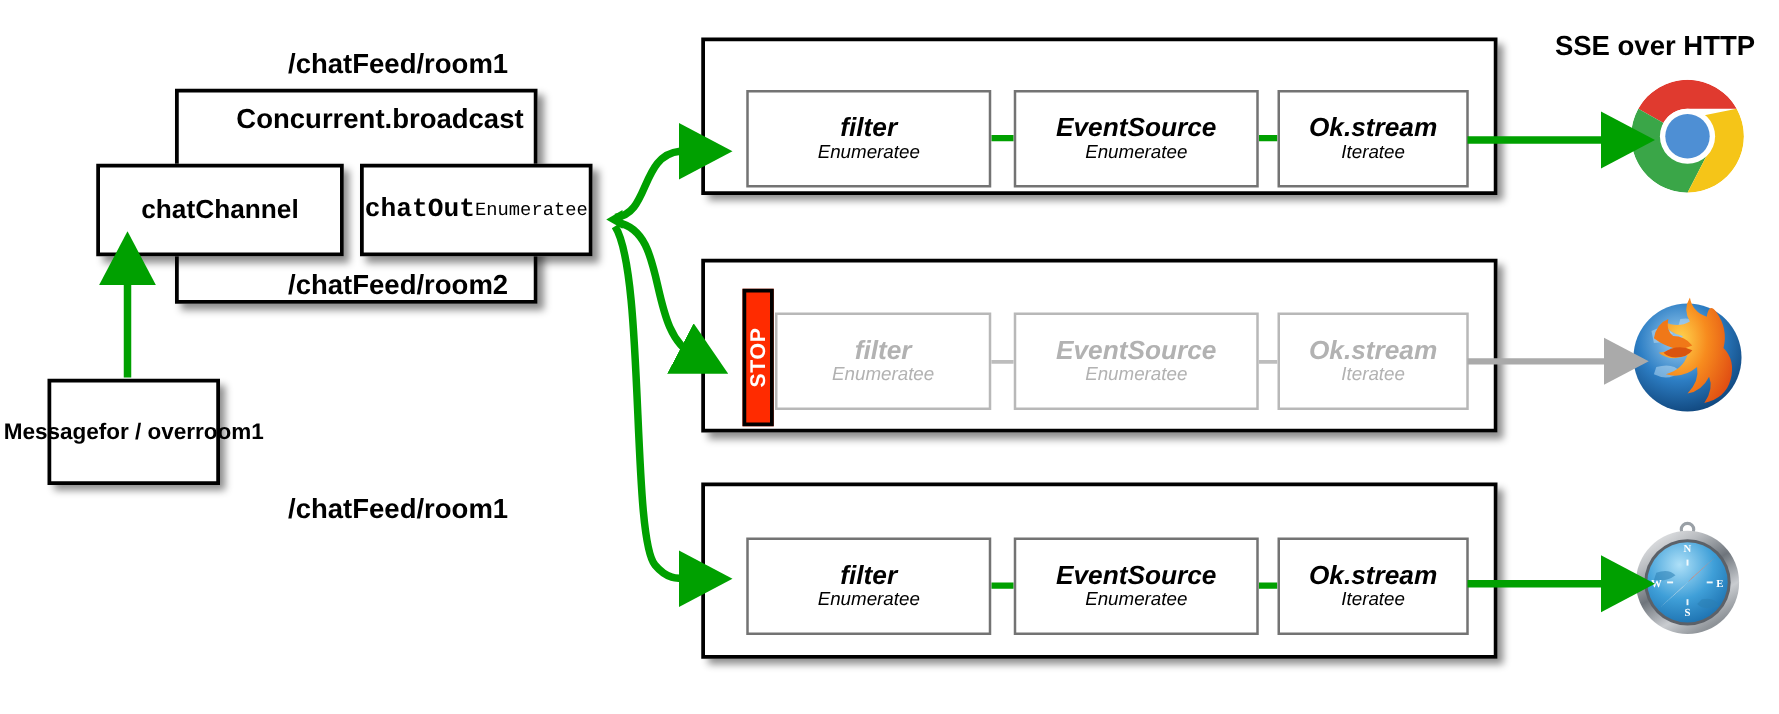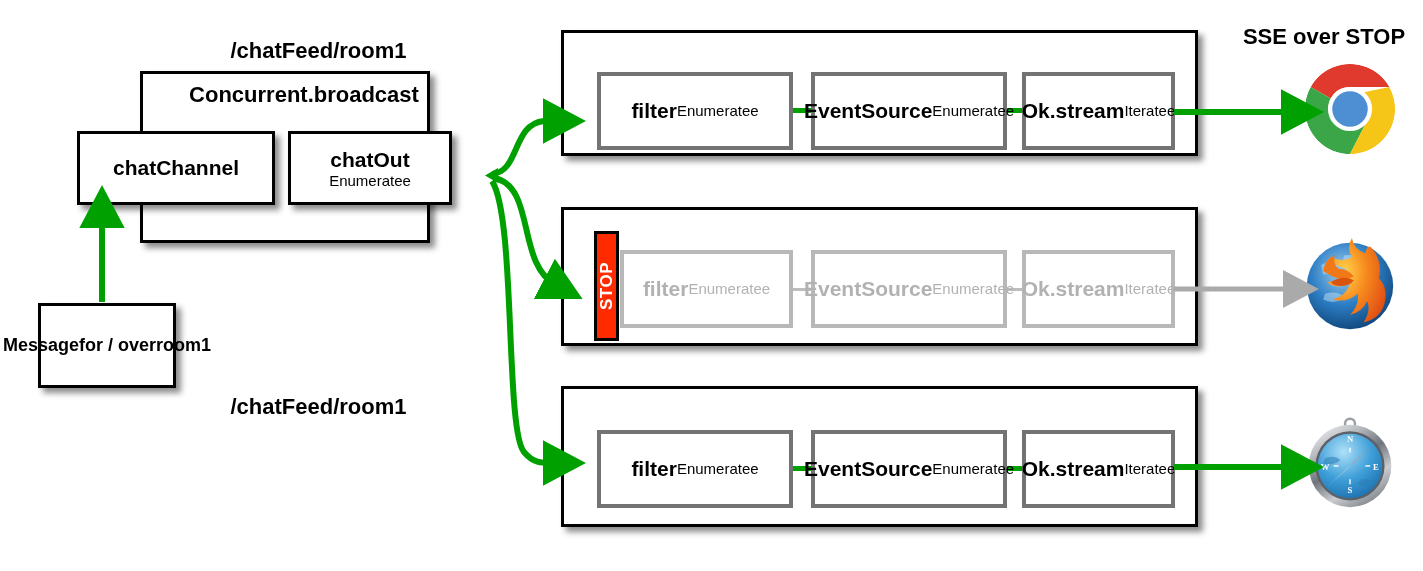--- a/index.html
+++ b/index.html
@@ -25,26 +25,28 @@
     position: absolute;
     box-sizing: border-box;
     background: #ffffff;
     border: 3px solid #000000;
     box-shadow: 5px 5px 6px rgba(0,0,0,0.45);
   }
   .box-inner {
     position: absolute;
     box-sizing: border-box;
     background: #ffffff;
-    border: 4px solid #737373;
+    border: 2px solid #737373;
     display: flex;
+    flex-direction: column;
     align-items: center;
     justify-content: center;
     text-align: center;
     line-height: 1.12;
+    font-style: italic;
   }
   .box-inner.muted {
     border-color: #b8b8b8;
     box-shadow: none;
   }
   .t-bold {
     font-weight: bold;
     font-size: 21px;
     color: #000000;
     white-space: nowrap;
@@ -69,23 +71,24 @@
     font-size: 22px;
     color: #000;
     white-space: nowrap;
   }
   #chat-channel-box {
     left: 77px; top: 131px; width: 198px; height: 74px;
     display: flex; align-items: center; justify-content: center;
     border-width: 3px;
   }
   #chat-out-box {
-    left: 288px; top: 131px; width: 164px; height: 74px;
-    display: flex; flex-direction: column; align-items: center; justify-content: center;
+    left: 288px; top: 131px; width: 186px; height: 74px;
+    display: flex; flex-direction: row; align-items: center; justify-content: center;
     border-width: 3px;
+    font-family: Liberation Mono, monospace;
   }
   #message-box {
     left: 38px; top: 303px; width: 138px; height: 85px;
     display: flex; flex-direction: row; align-items: center; justify-content: center;
     border-width: 3px;
     line-height: 1.22;
   }
   #message-box .t-bold { font-size: 18px; }
 
   
@@ -259,20 +262,21 @@
   <div class="box-inner" id="r0-event">
     <span class="t-bold">EventSource</span>
     <span class="t-reg">Enumeratee</span>
   </div>
   <div class="box-inner" id="r0-ok">
     <span class="t-bold">Ok.stream</span>
     <span class="t-reg">Iteratee</span>
   </div>
 
   <div class="box feed-row" id="feed-row-1"></div>
+  <div class="feed-title" id="feed-title-1">/chatFeed/room2</div>
 
   <div class="connector muted" style="left:793px; top:288px; width:18px;"></div>
   <div class="connector muted" style="left:1007px; top:288px; width:15px;"></div>
 
   <div id="stop-bar">
     <span>STOP</span>
   </div>
 
   <div class="box-inner muted" id="r1-filter">
     <span class="t-bold">filter</span>
@@ -299,21 +303,21 @@
   </div>
   <div class="box-inner" id="r2-event">
     <span class="t-bold">EventSource</span>
     <span class="t-reg">Enumeratee</span>
   </div>
   <div class="box-inner" id="r2-ok">
     <span class="t-bold">Ok.stream</span>
     <span class="t-reg">Iteratee</span>
   </div>
 
-  <div id="sse-label">SSE over STOP</div>
+  <div id="sse-label">SSE over HTTP</div>
 
   <svg class="browser-icon" id="icon-chrome" viewBox="0 0 100 100">
     <defs>
       <clipPath id="chromeClip">
           <circle cx="50" cy="50" r="47"></circle>
         </clipPath>
     </defs>
     <g clip-path="url(#chromeClip)">
       <circle cx="50" cy="50" r="47" fill="#ffffff"></circle>
 

